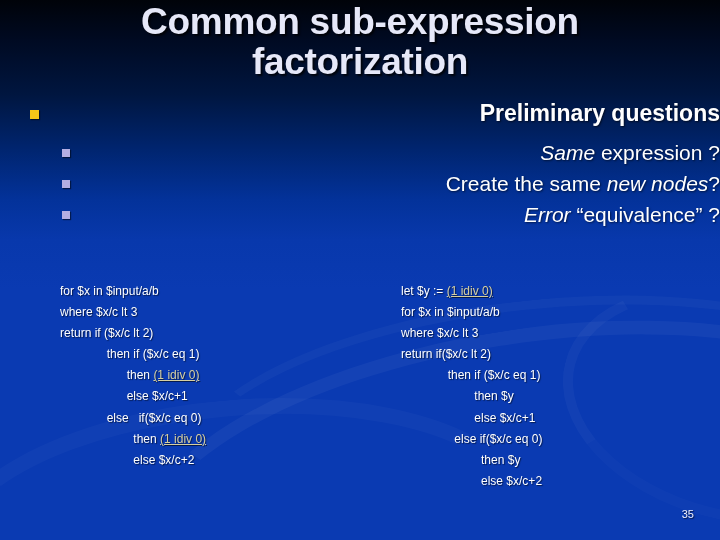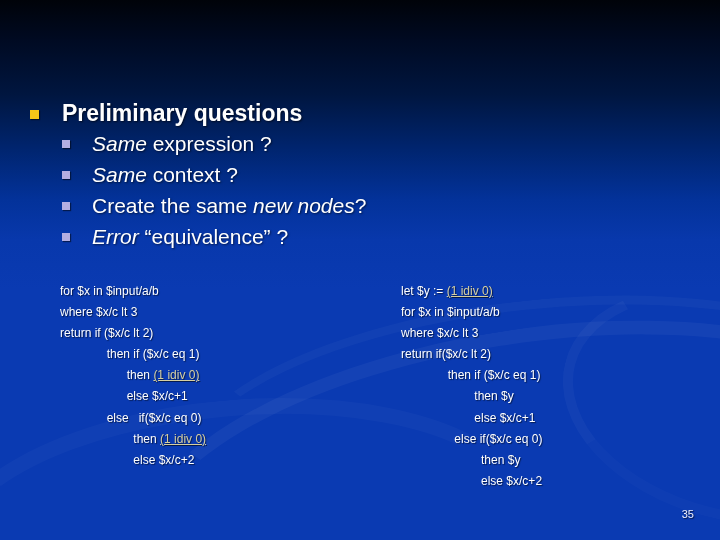--- a/index.html
+++ b/index.html
@@ -88,20 +88,21 @@
     color: #e6e8f8;
     letter-spacing: -0.3px;
     text-shadow: 2px 2px 2px rgba(0,0,0,0.75);
   }
 
   #body-list {
     position: absolute;
     left: 0;
     top: 98px;
     width: 720px;
+    text-align: right;
   }
 
   .lvl1 {
     position: relative;
     padding-left: 62px;
     color: #ffffff;
     font-size: 23px;
     font-weight: bold;
     line-height: 30px;
     text-shadow: 1px 1px 2px rgba(0,0,0,0.6);
@@ -110,21 +111,21 @@
     position: absolute;
     left: 30px;
     top: 12px;
     width: 9px;
     height: 9px;
     background: #f5c518;
     box-shadow: 1px 1px 1px rgba(0,0,0,0.5);
   }
 
   .lvl2-group {
-    margin-top: 0;
+    margin-top: 9px;
   }
   .lvl2 {
     position: relative;
     padding-left: 92px;
     color: #ffffff;
     font-size: 21px;
     line-height: 31px;
     text-shadow: 1px 1px 2px rgba(0,0,0,0.55);
     white-space: nowrap;
   }
@@ -172,39 +173,36 @@
 </head>
 <body>
 
 <div id="slide">
 
   <div class="swirl swirl-a"></div>
   <div class="swirl swirl-b"></div>
   <div class="swirl swirl-c"></div>
   <div class="swirl swirl-d"></div>
 
+  <div id="title">Common sub-expression factorization</div>
 
   <div id="body-list">
 
     <div class="lvl1">
       <span class="bullet"></span>
       <span>Preliminary questions</span>
     </div>
 
     <div class="lvl2-group">
 
       <div class="lvl2">
         <span class="bullet"></span>
         <span class="it">Same</span><span> expression ?</span>
       </div>
 
-      <div class="lvl2">
-        <span class="bullet"></span>
-        <span class="it">Same</span><span> context ?</span>
-      </div>
 
       <div class="lvl2">
         <span class="bullet"></span>
         <span>Create the same </span><span class="it">new nodes</span><span>?</span>
       </div>
 
       <div class="lvl2">
         <span class="bullet"></span>
         <span class="it">Error</span><span> “equivalence” ?</span>
       </div>

